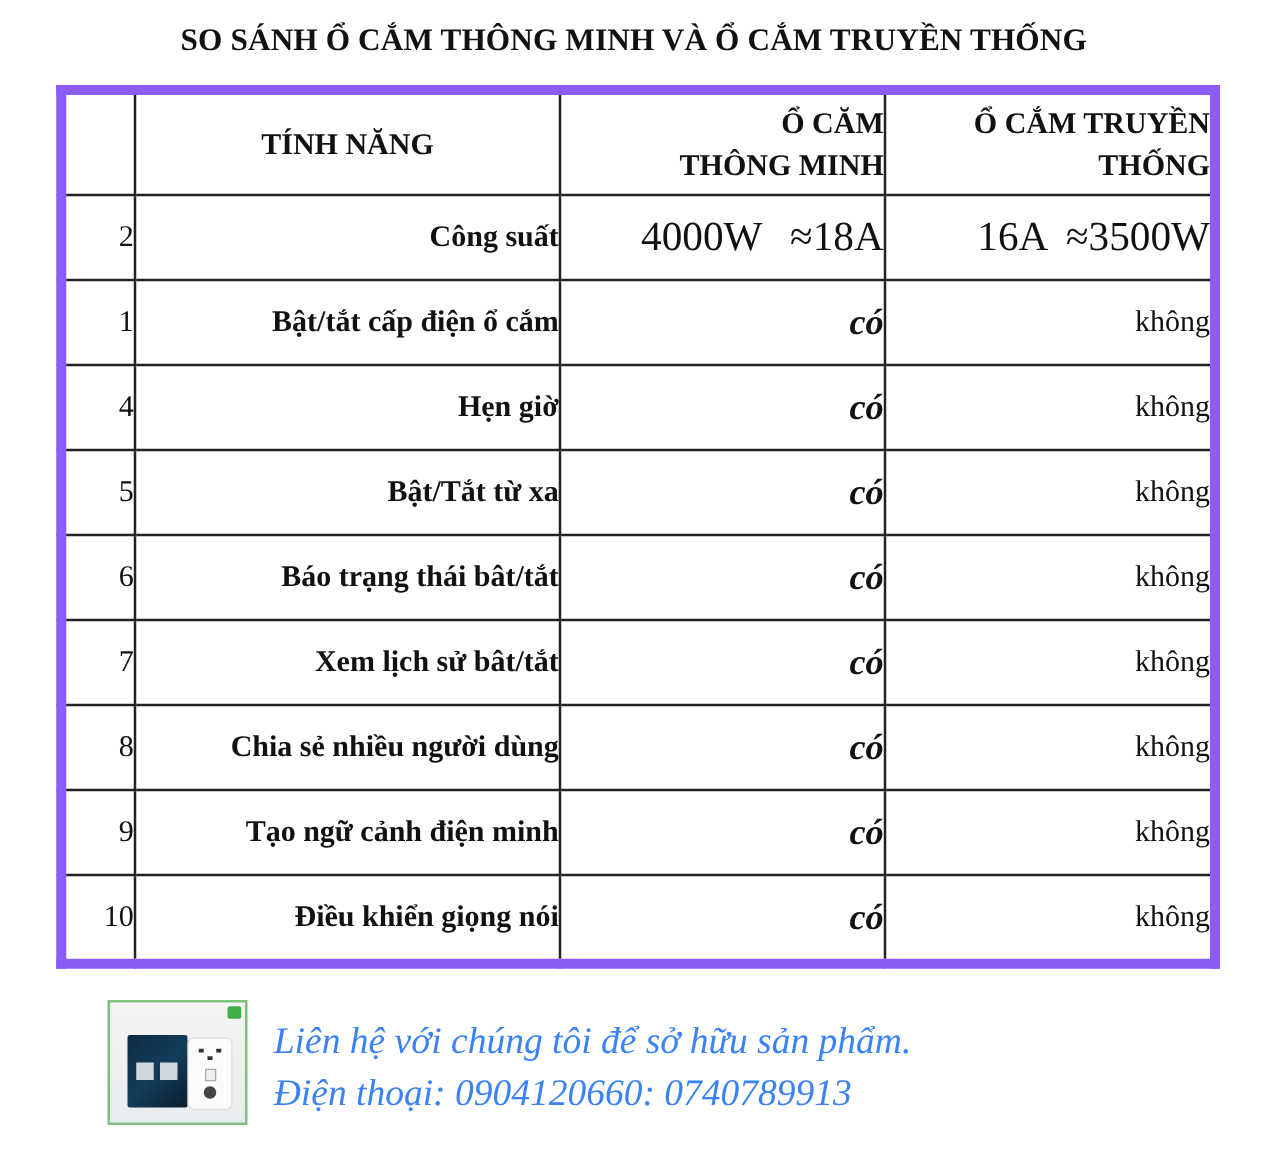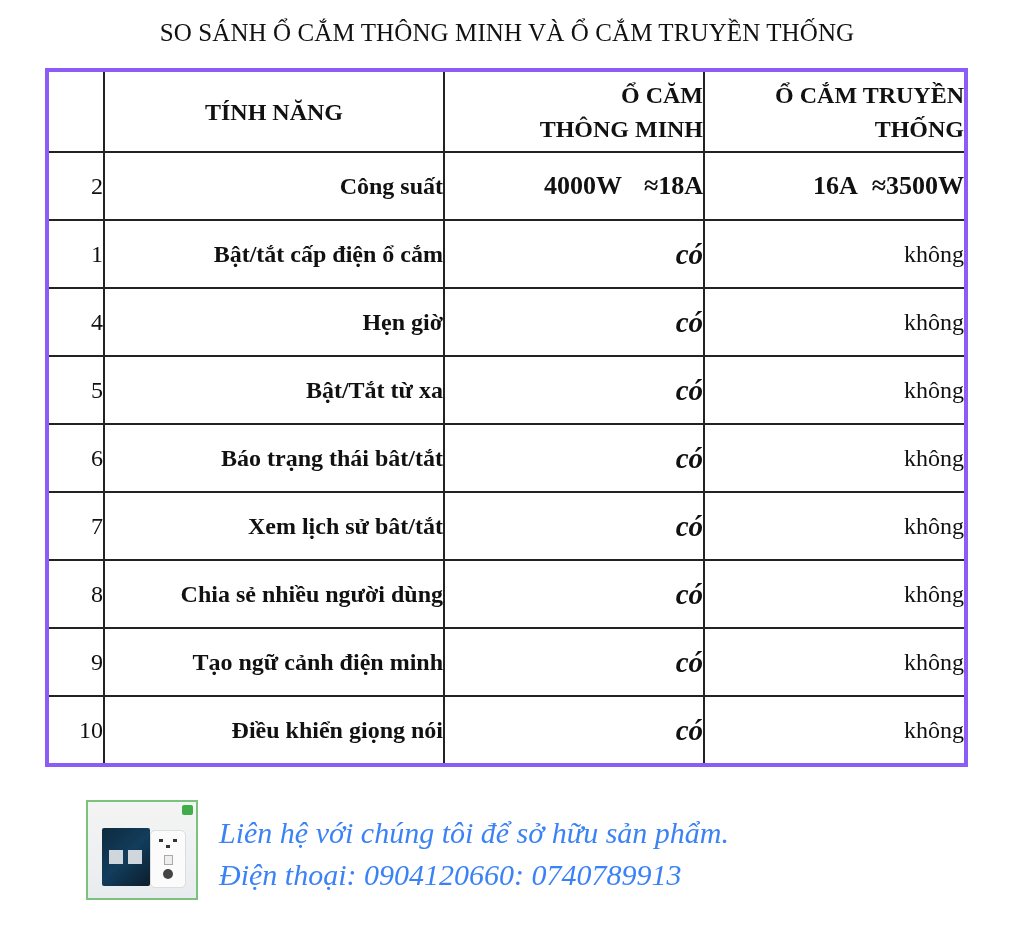--- a/index.html
+++ b/index.html
@@ -14,32 +14,32 @@
       overflow: hidden;
       font-family: "Liberation Serif", "DejaVu Serif", serif;
       color: #111111;
     }
     .title {
       position: absolute;
       left: 0;
       top: 16px;
       width: 1014px;
       text-align: center;
-      font-weight: normal;
+      font-weight: bold;
       font-size: 25px;
       letter-spacing: 0.1px;
       line-height: 34px;
     }
     .tbl {
       position: absolute;
       left: 45px;
       top: 68px;
       width: 923px;
       border-collapse: collapse;
-      border: 4px solid #8b5cf6;
+      border: 8px solid #8b5cf6;
       table-layout: fixed;
     }
     .tbl td {
       border: 2px solid #222;
       padding: 0;
       vertical-align: middle;
       text-align: right;
     }
     .tbl tr.head td { height: 79px; }
     .tbl tr.row td { height: 66px; }
@@ -47,22 +47,22 @@
     .c-feat { width: 338px; text-align: left; padding-left: 5px !important; font-weight: bold; font-size: 24px; }
     .c-smart { width: 258px; text-align: center; }
     .c-trad { width: 259px; text-align: center; }
     .head .c-feat { text-align: center; padding-left: 0 !important; font-size: 24px; }
     .head-cell {
       font-weight: bold;
       font-size: 24px;
       line-height: 34px;
     }
     .power-smart, .power-trad {
-      font-weight: bold;
-      font-size: 26px;
+      font-weight: normal;
+      font-size: 33px;
     }
     .power-smart { text-align: left; padding-left: 22px !important; }
     .power-trad { text-align: left; padding-left: 22px !important; margin-top: 22px; }
     .yes { font-weight: bold; font-size: 29px; font-style: italic; }
     .no { font-size: 24px; }
     .gap { display: inline-block; width: 22px; }
     .gap2 { display: inline-block; width: 14px; }
 
     .footer-thumb {
       position: absolute;

